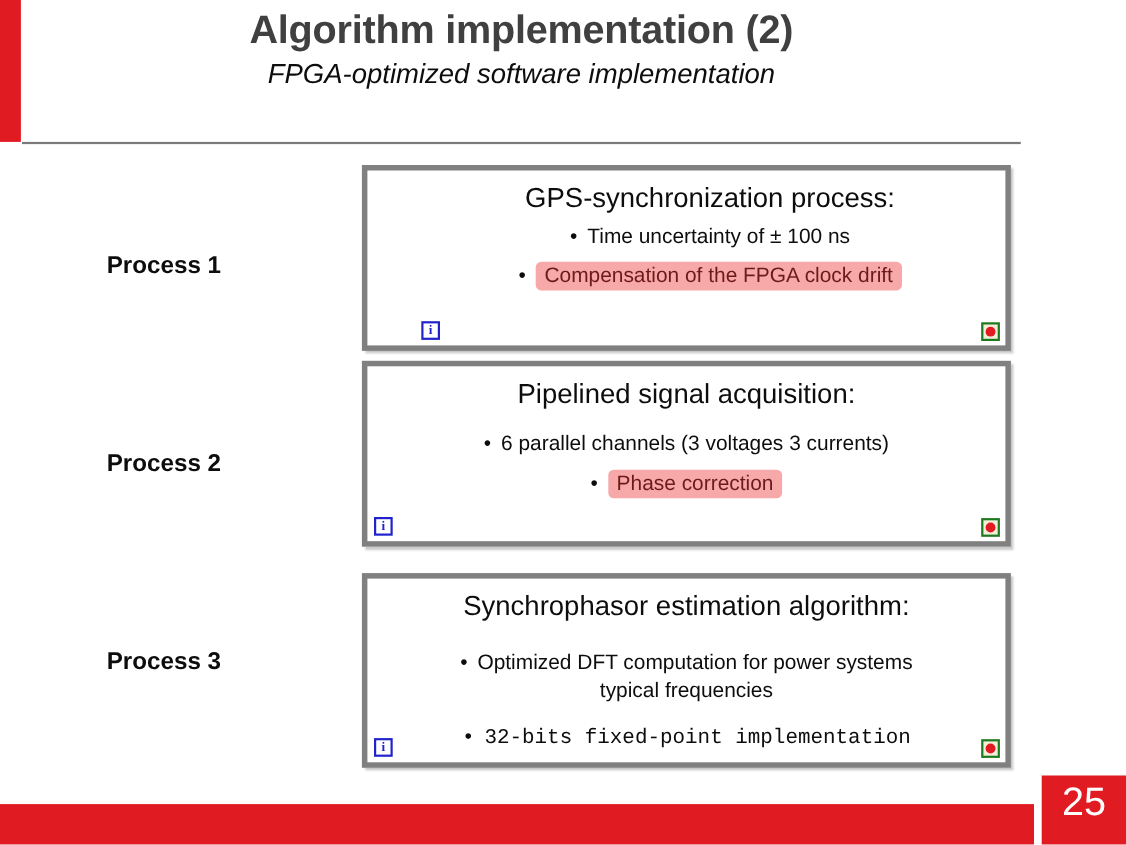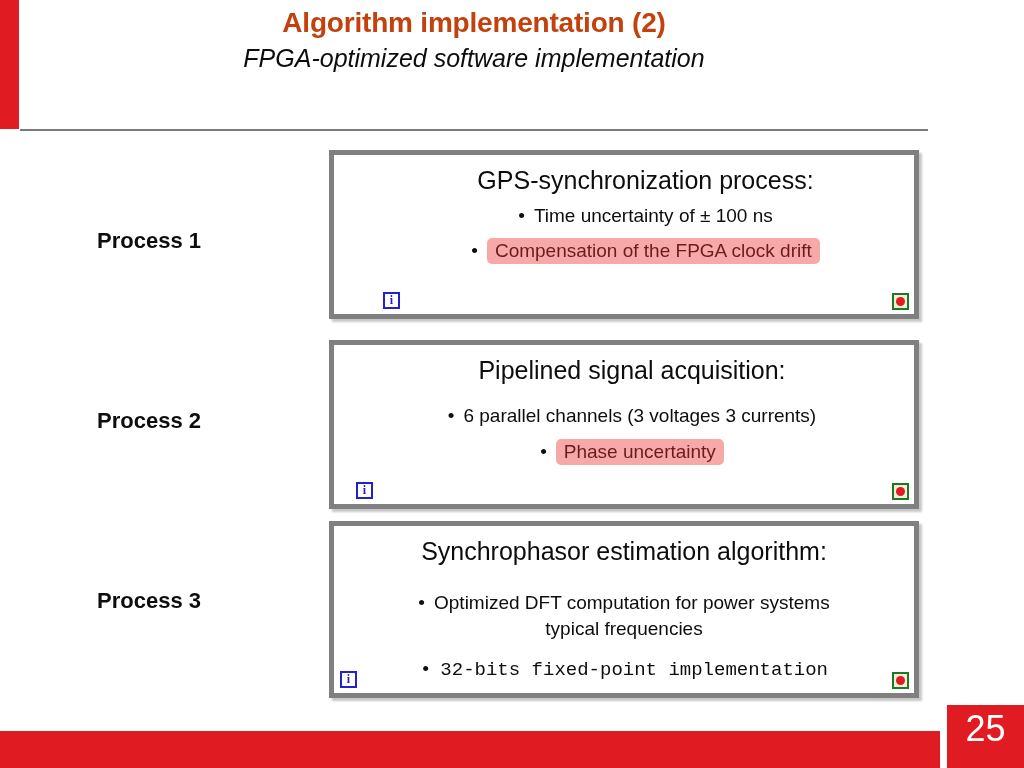--- a/index.html
+++ b/index.html
@@ -29,23 +29,23 @@
     background: #E01B22;
   }
   .title-block {
     position: absolute;
     left: 19px;
     top: 6px;
     width: 910px;
     text-align: center;
   }
   .slide-title {
-    font-size: 28px;
+    font-size: 36px;
     font-weight: bold;
-    color: #c2410c;
+    color: #404040;
     line-height: 1.18;
     letter-spacing: -0.2px;
     margin: 0;
     white-space: nowrap;
   }
   .slide-subtitle {
     font-size: 25px;
     font-style: italic;
     color: #0d0d0d;
     line-height: 1.2;
@@ -76,21 +76,21 @@
   .process-box {
     position: absolute;
     left: 329px;
     width: 590px;
     background: #ffffff;
     border: 5px solid #808080;
     box-sizing: border-box;
     box-shadow: 3px 3px 2px rgba(0,0,0,0.22);
   }
   .process-box.b1 { top: 150px; height: 169px; padding-left: 43px; }
-  .process-box.b2 { top: 340px; height: 169px; padding-left: 16px; }
+  .process-box.b2 { top: 328px; height: 169px; }
   .process-box.b3 { top: 521px; height: 177px; }
 
   .box-inner {
     position: relative;
     width: 100%;
     height: 100%;
     padding-top: 10px;
     box-sizing: border-box;
   }
   .box-heading {
@@ -232,21 +232,21 @@
   </div>
 
   <div class="process-label p2">Process 2</div>
   <div class="process-box b2">
     <div class="box-inner">
       <div class="box-heading">Pipelined signal acquisition:</div>
       <div class="bullet-line l1">
         <span class="bullet-dot">•</span><span class="bullet-text">6 parallel channels (3 voltages 3 currents)</span>
       </div>
       <div class="bullet-line l2">
-        <span class="bullet-dot">•</span><span class="bullet-text hl">Phase uncertainty</span>
+        <span class="bullet-dot">•</span><span class="bullet-text hl">Phase correction</span>
       </div>
       <div class="corner-icon info">i</div>
       <div class="corner-icon record">
         <span class="record-dot"></span>
       </div>
     </div>
   </div>
 
   <div class="process-label p3">Process 3</div>
   <div class="process-box b3">

